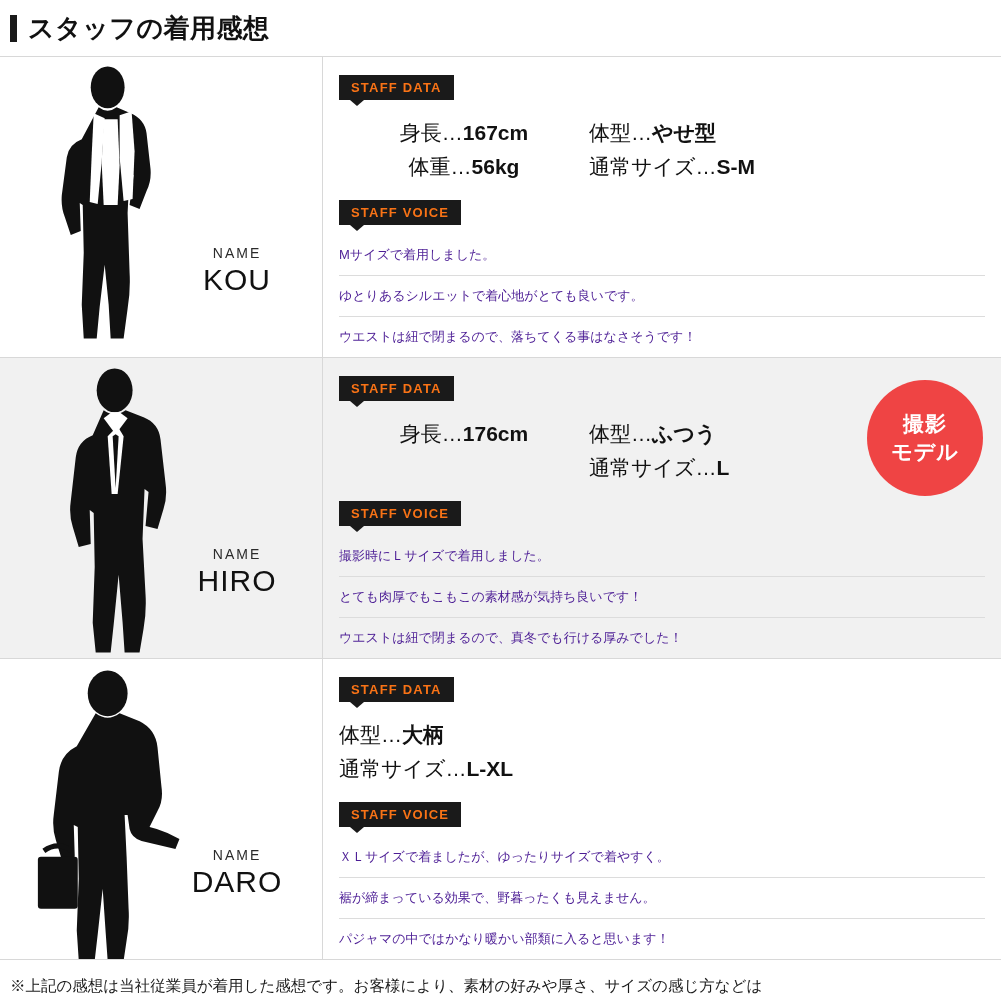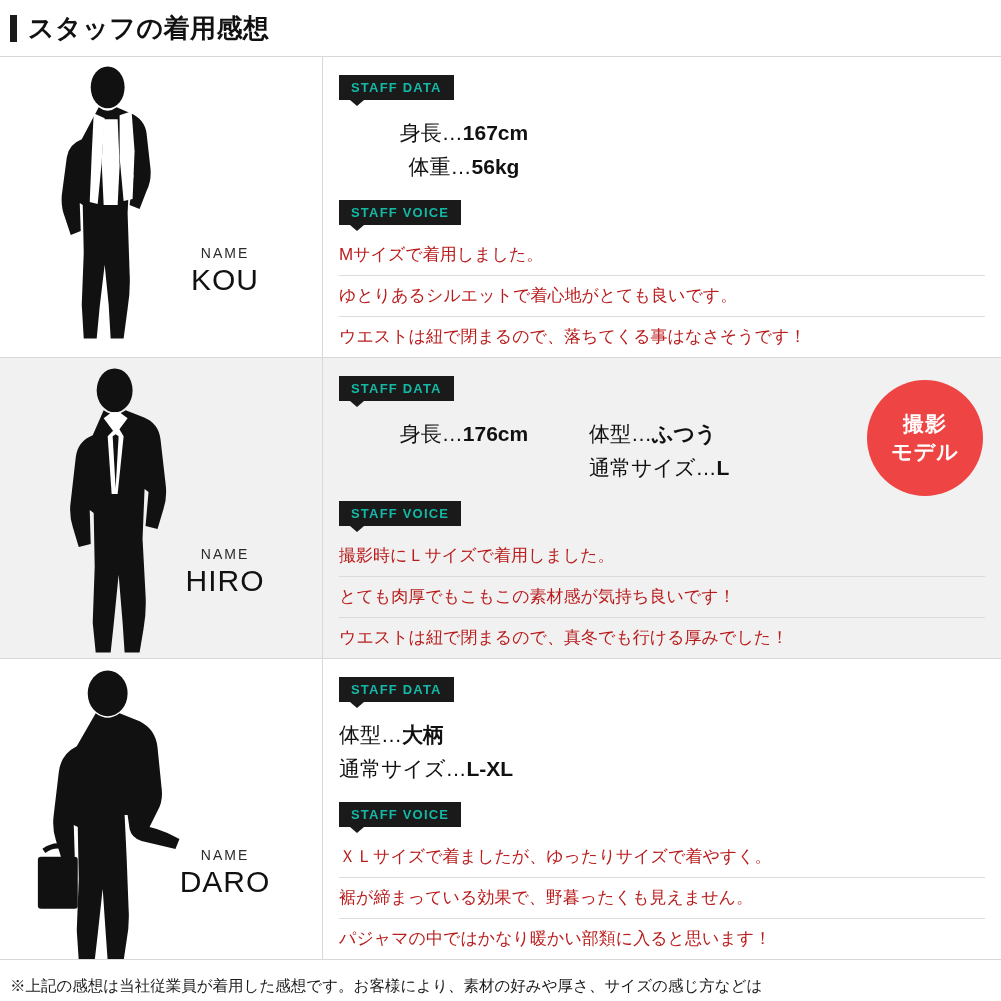--- a/index.html
+++ b/index.html
@@ -64,21 +64,21 @@
   }
   .silhouette {
     position: absolute;
     left: 0;
     top: 0;
     width: 100%;
     height: 100%;
   }
   .name-block {
     position: absolute;
-    right: 22px;
+    right: 10px;
     bottom: 60px;
     text-align: center;
     width: 150px;
   }
   .name-label {
     font-size: 14px;
     letter-spacing: 2px;
     color: #2b2b2b;
     margin-bottom: 2px;
   }
@@ -93,21 +93,21 @@
     position: relative;
     padding: 18px 16px 0 16px;
     box-sizing: border-box;
   }
 
   
   .tag {
     display: inline-block;
     position: relative;
     background: #1a1a1a;
-    color: #14b8a6;
+    color: #f97316;
     font-size: 13px;
     font-weight: bold;
     letter-spacing: 1.2px;
     padding: 6px 12px 6px 12px;
     line-height: 1;
   }
   .tag::after {
     content: "";
     position: absolute;
     left: 11px;
@@ -137,24 +137,24 @@
   .data-line .lbl { font-weight: normal; }
   .data-line .val { font-weight: bold; }
 
   .voice-tag-wrap {
     margin-top: 16px;
   }
   .voice-list {
     margin-top: 10px;
   }
   .voice-line {
-    font-size: 17px;
+    font-size: 13px;
     line-height: 40px;
     border-bottom: 1px solid #dcdcdc;
-    color: #b91c1c;
+    color: #4c1d95;
     white-space: nowrap;
   }
   .voice-line:last-child {
     border-bottom: none;
   }
 
   
   .model-badge {
     position: absolute;
     right: 18px;
@@ -220,20 +220,28 @@
 
         <div class="data-grid">
           <div class="data-col c1">
             <div class="data-line">
               <span class="lbl">身長…</span><span class="val">167cm</span>
             </div>
             <div class="data-line">
               <span class="lbl">体重…</span><span class="val">56kg</span>
             </div>
           </div>
+          <div class="data-col c2">
+            <div class="data-line">
+              <span class="lbl">体型…</span><span class="val">やせ型</span>
+            </div>
+            <div class="data-line">
+              <span class="lbl">通常サイズ…</span><span class="val">S-M</span>
+            </div>
+          </div>
         </div>
 
         <div class="voice-tag-wrap">
           <span class="tag">STAFF VOICE</span>
         </div>
         <div class="voice-list">
           <div class="voice-line">Mサイズで着用しました。</div>
           <div class="voice-line">ゆとりあるシルエットで着心地がとても良いです。</div>
           <div class="voice-line">ウエストは紐で閉まるので、落ちてくる事はなさそうです！</div>
         </div>

